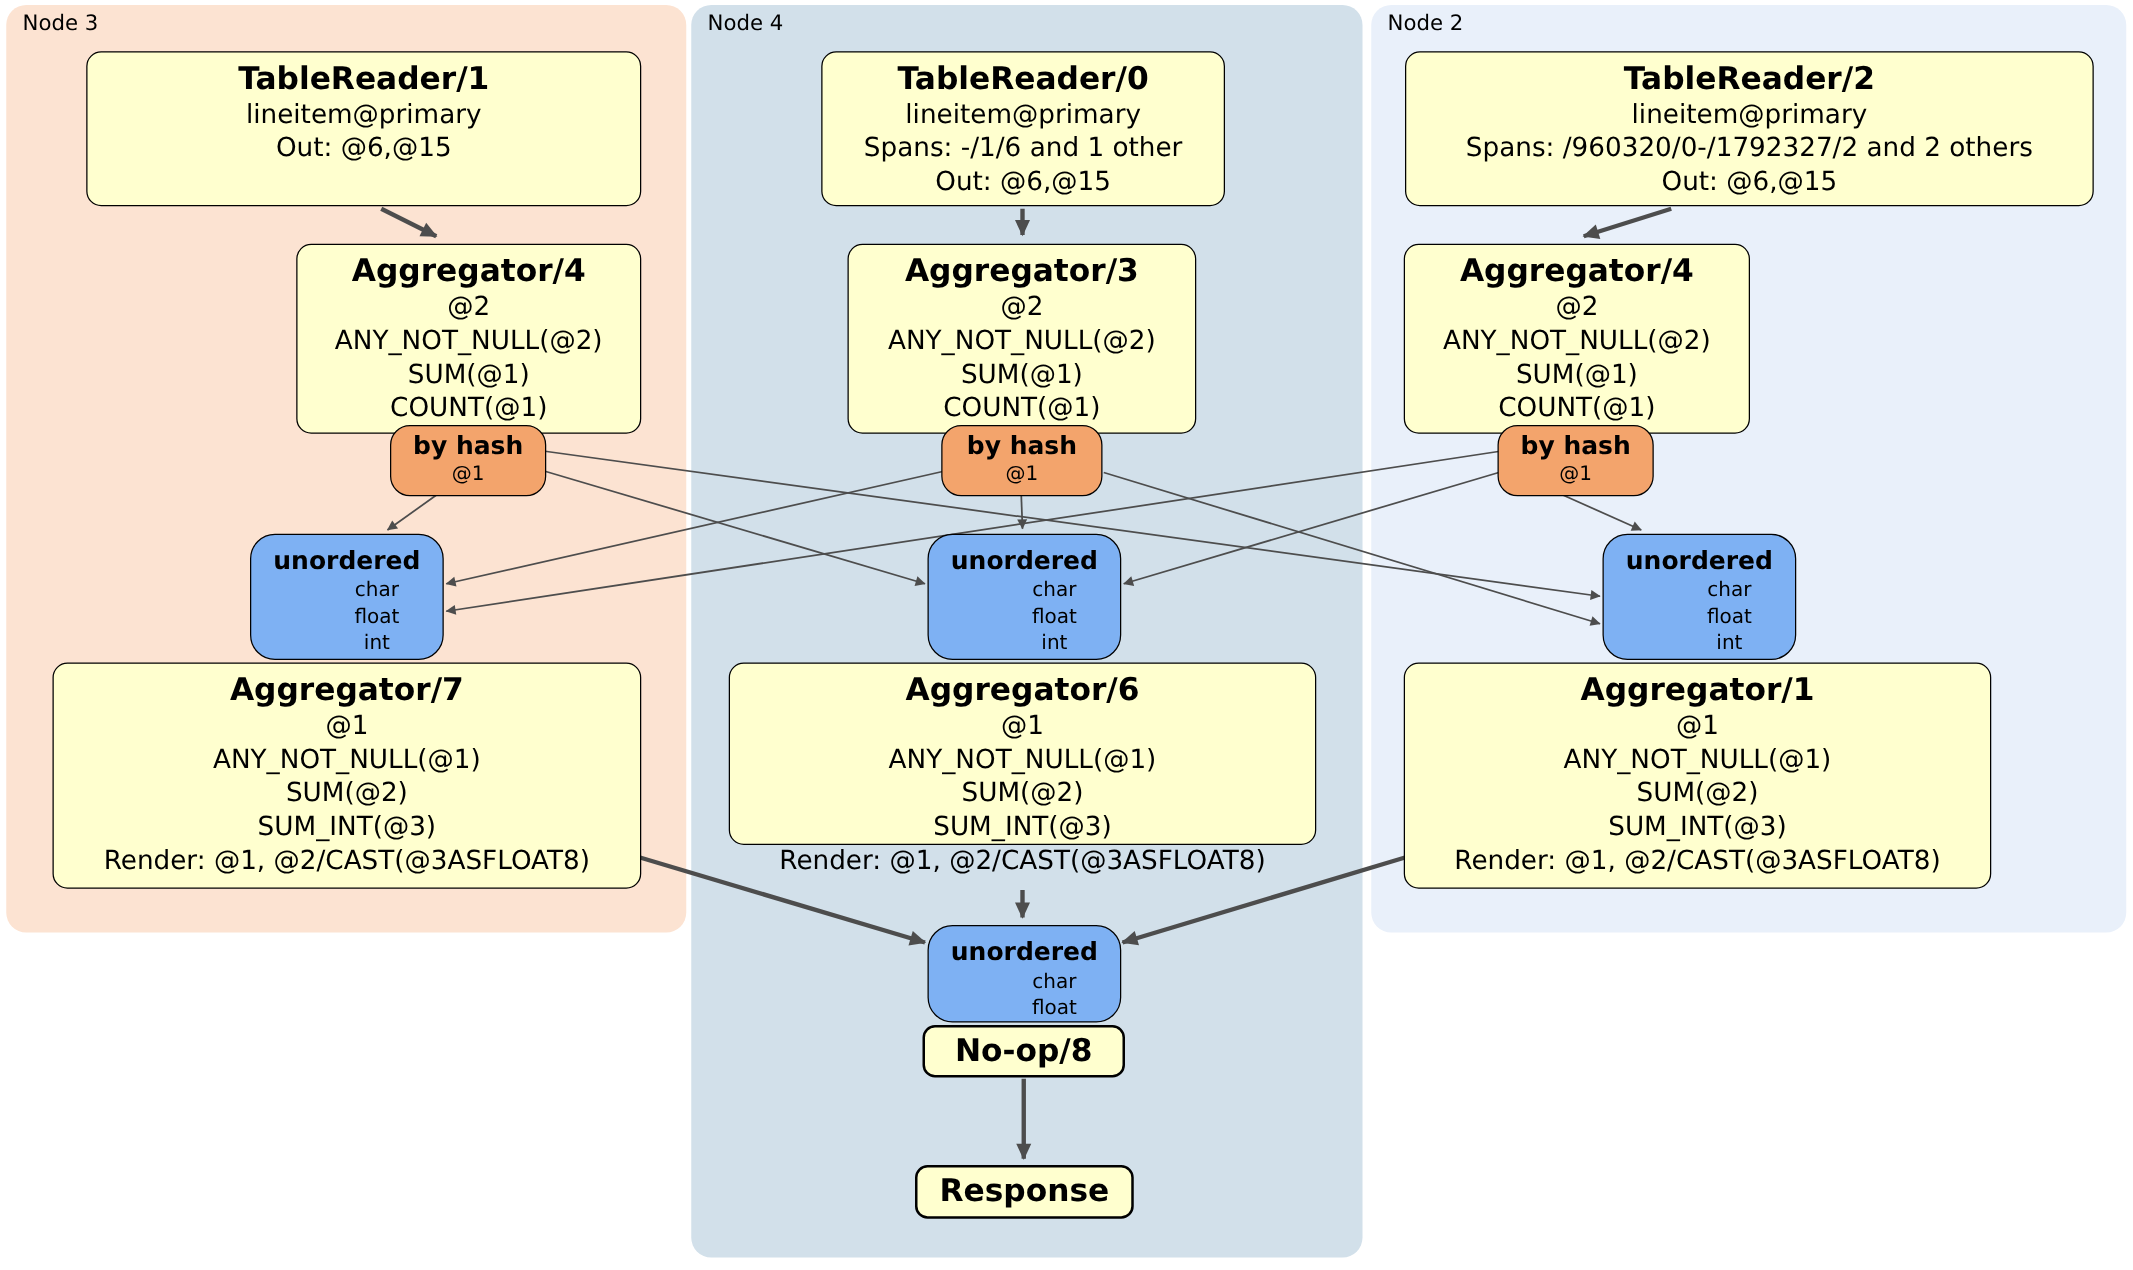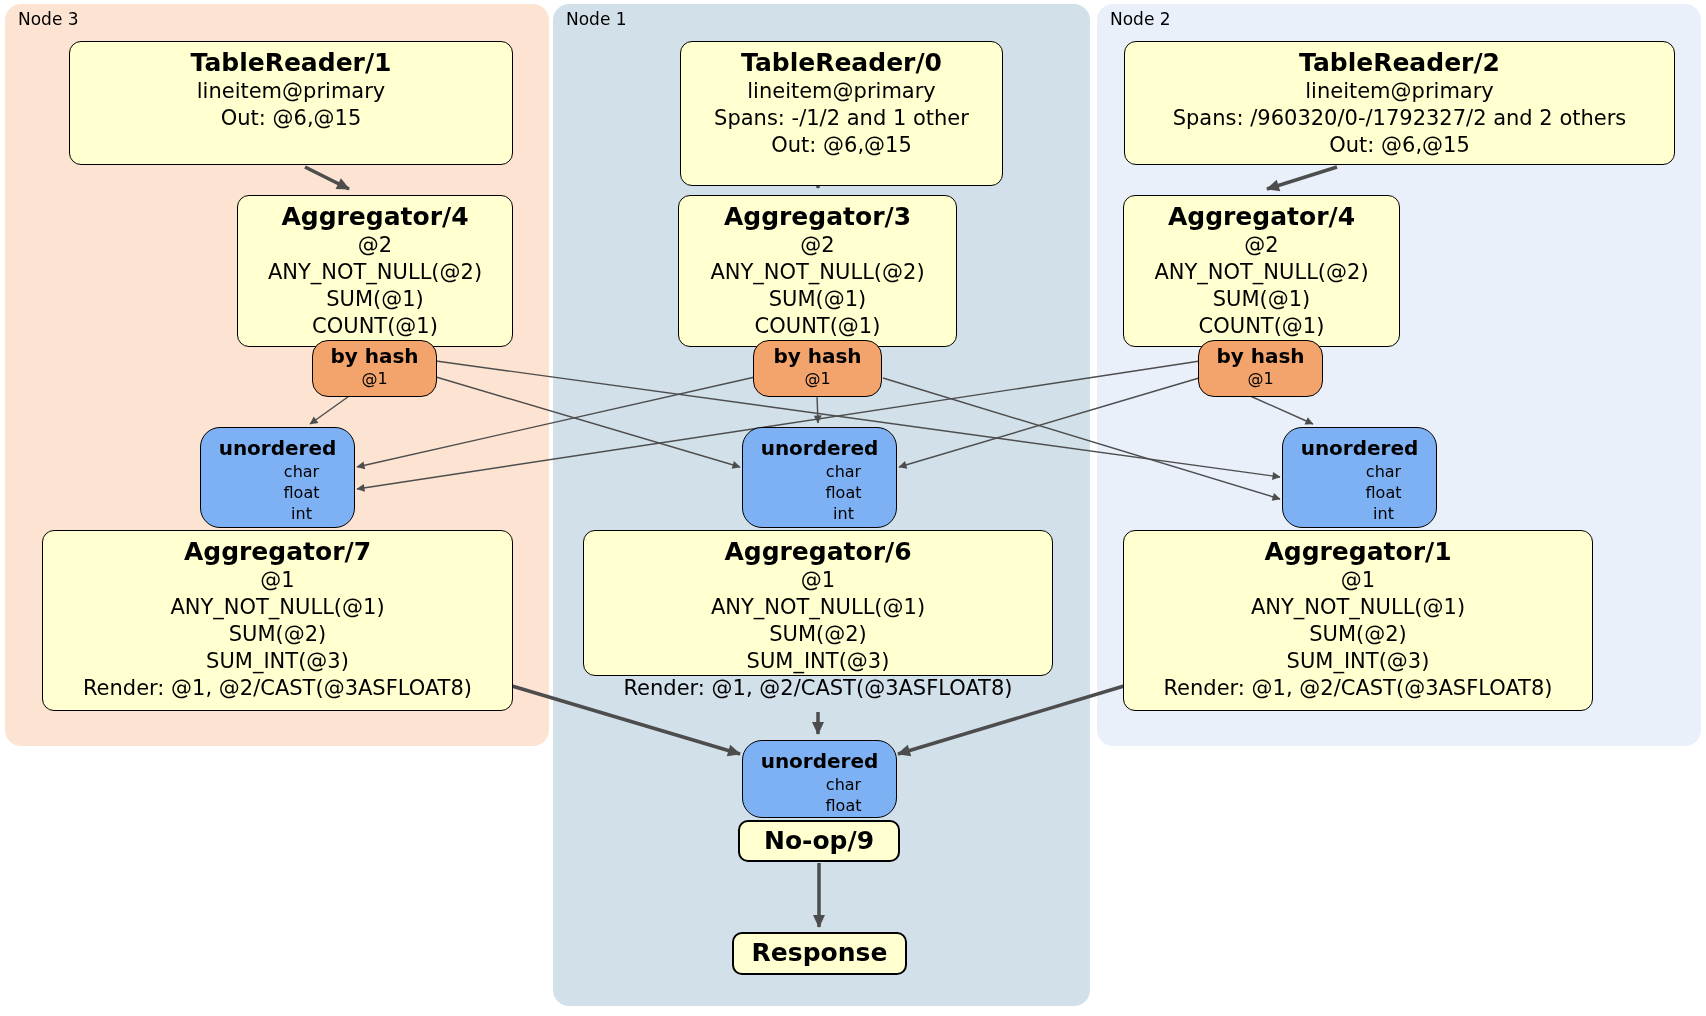--- a/index.html
+++ b/index.html
@@ -26,21 +26,21 @@
 </style>
 </head>
 <body>
 
 <div class="canvas">
 
   <div class="region" style="left:5px;top:4px;width:544px;height:742px;background:var(--c-node3);">
     <div class="region-label">Node 3</div>
   </div>
   <div class="region" style="left:553px;top:4px;width:537px;height:1002px;background:var(--c-node1);">
-    <div class="region-label">Node 1</div>
+    <div class="region-label">Node 4</div>
   </div>
   <div class="region" style="left:1097px;top:4px;width:604px;height:742px;background:var(--c-node2);">
     <div class="region-label">Node 2</div>
   </div>
 
   <svg id="edges" width="1706" height="1016">
     <defs>
       <marker id="mBig" markerWidth="16" markerHeight="14" refX="13" refY="7" orient="auto" markerUnits="userSpaceOnUse">
         <path d="M1,1 L14,7 L1,13 z" fill="#4d4d4d"></path>
       </marker>
@@ -70,25 +70,25 @@
     </g>
   </svg>
 
   <div class="pbox" style="left:69px;top:41px;width:444px;height:124px;">
     <div class="ptitle">TableReader/1</div>
     <div>
         <div class="pline">lineitem@primary</div>
         <div class="pline">Out: @6,@15</div>
       </div>
   </div>
-  <div class="pbox" style="left:657px;top:41px;width:323px;height:145px;margin-left:23px;">
+  <div class="pbox" style="left:657px;top:41px;width:323px;height:124px;">
     <div class="ptitle">TableReader/0</div>
     <div>
         <div class="pline">lineitem@primary</div>
-        <div class="pline">Spans: -/1/2 and 1 other</div>
+        <div class="pline">Spans: -/1/6 and 1 other</div>
         <div class="pline">Out: @6,@15</div>
       </div>
   </div>
   <div class="pbox" style="left:1124px;top:41px;width:551px;height:124px;">
     <div class="ptitle">TableReader/2</div>
     <div>
         <div class="pline">lineitem@primary</div>
         <div class="pline">Spans: /960320/0-/1792327/2 and 2 others</div>
         <div class="pline">Out: @6,@15</div>
       </div>
@@ -198,19 +198,19 @@
   </div>
 
   <div class="pbox sync" style="left:742px;top:740px;width:155px;height:78px;">
     <div class="ptitle">unordered</div>
     <div>
         <div class="pline">char</div>
         <div class="pline">float</div>
       </div>
   </div>
   <div class="pbox mini" style="left:738px;top:820px;width:162px;height:42px;">
-    <div class="ptitle">No-op/9</div>
+    <div class="ptitle">No-op/8</div>
   </div>
   <div class="pbox mini" style="left:732px;top:932px;width:175px;height:43px;">
     <div class="ptitle">Response</div>
   </div>
 
 </div>
 
 </body></html>

